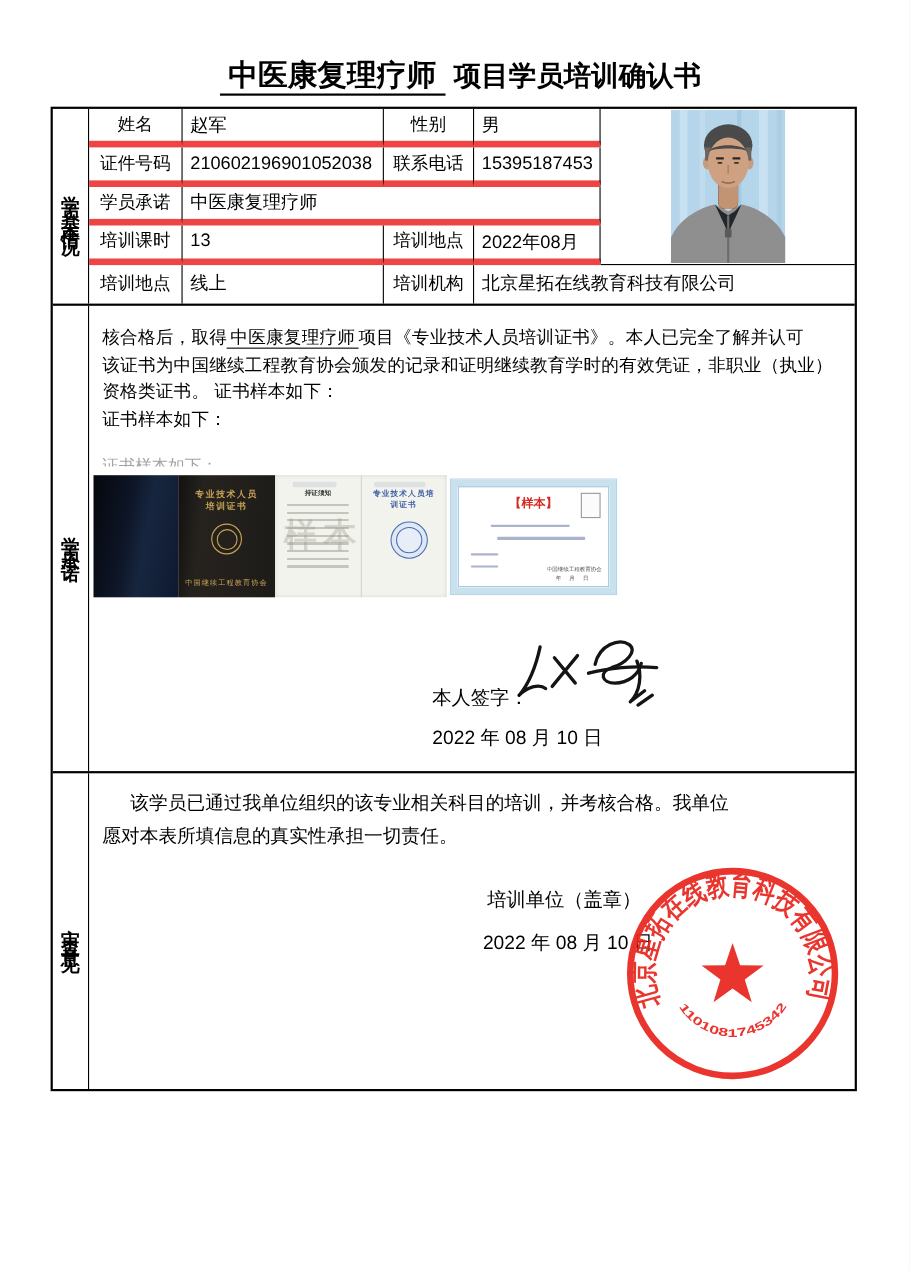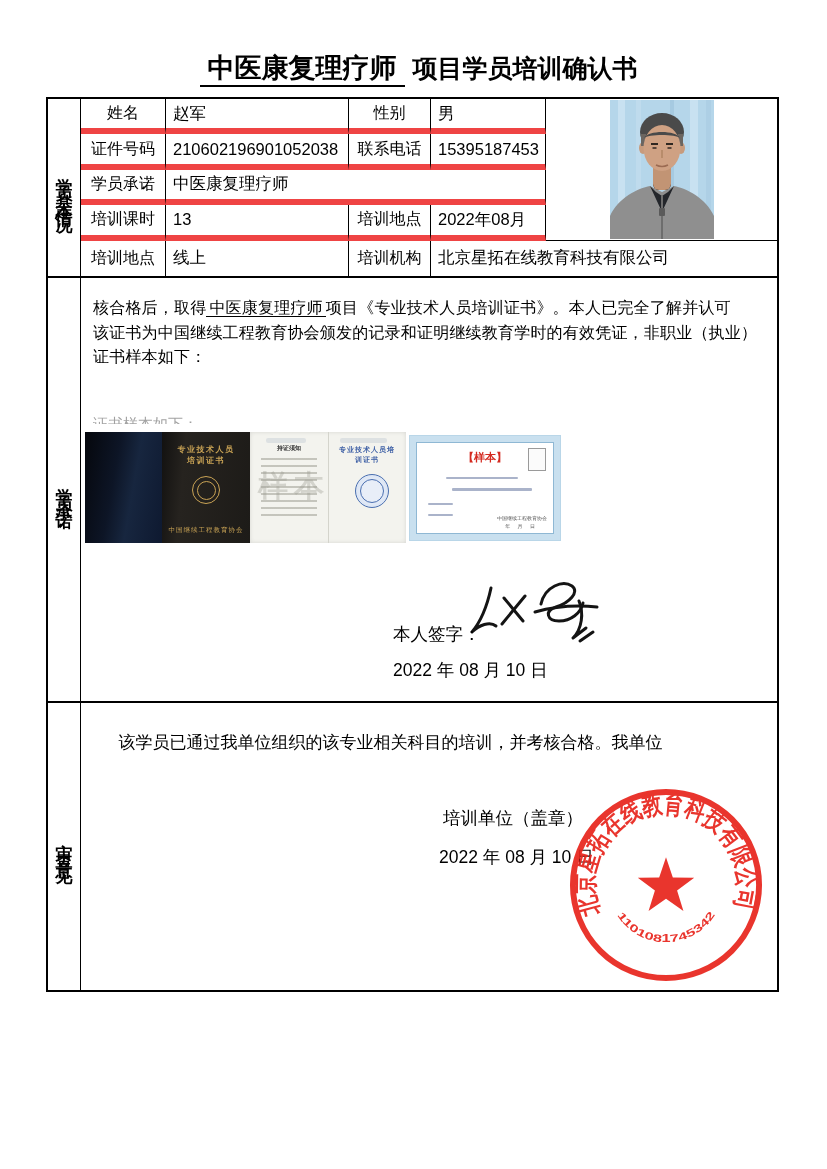--- a/index.html
+++ b/index.html
@@ -65,21 +65,21 @@
          box-shadow:inset 0 0 0 1px #8fb8d4, 0 0 0 1px #b9d6e8;}
   .cert4 .stag{position:absolute;left:0;top:8px;width:100%;text-align:center;color:#d42a20;font-size:11px;font-weight:800;}
   .cert4 .pbox{position:absolute;right:8px;top:6px;width:16px;height:21px;border:1px solid #9a9a9a;background:#fbfbfb;}
   .cert4 .ln{position:absolute;height:2.5px;background:#8d9ab8;opacity:.75;border-radius:1px;}
   .cert4 .sorg{position:absolute;right:7px;bottom:13px;font-size:5px;color:#555;}
   .cert4 .sdate{position:absolute;right:16px;bottom:5px;font-size:5px;color:#555;letter-spacing:3px;}
   .sign-svg{position:absolute;left:378px;top:298px;}
   .sign-label{position:absolute;left:312px;top:344px;font-size:17.5px;}
   .sign-date{position:absolute;left:312px;top:380px;font-size:17.5px;}
   
-  .para2{position:absolute;left:0;top:25px;width:100%;box-sizing:border-box;padding:0 10px 0 12px;
+  .para2{position:absolute;left:0;top:12px;width:100%;box-sizing:border-box;padding:0 10px 0 12px;
          font-size:17px;line-height:30px;}
   .para2 .ind15{text-indent:1.5em;}
   .unit-label{position:absolute;left:362px;top:103px;font-size:17.5px;z-index:1;}
   .review-date{position:absolute;left:358px;top:142px;font-size:17.5px;z-index:1;}
   .stamp{position:absolute;left:486px;top:83px;width:198px;height:198px;z-index:5;opacity:.93;}
 </style>
 </head>
 <body>
 
 <div class="page">
@@ -157,20 +157,21 @@
     </div>
 
     <div class="section sec2">
       <div class="vlabel">
           <span>学员承诺</span>
         </div>
       <div class="sec-content">
         <div class="para">
           <div><span>核合格后，取得</span><span class="uline">中医康复理疗师</span><span>项目《专业技术人员培训证书》。本人已完全了解并认可</span></div>
           <div>该证书为中国继续工程教育协会颁发的记录和证明继续教育学时的有效凭证，非职业（执业）</div>
+          <div>资格类证书。 证书样本如下：</div>
           <div>证书样本如下：</div>
         </div>
         <div class="artifact">证书样本如下：</div>
 
         <div class="cert-strip">
           <div class="cert cert1"></div>
           <div class="cert cert2">
             <div class="gtitle">专业技术人员培训证书</div>
             <div class="gring"></div>
             <div class="gorg">中国继续工程教育协会</div>
@@ -212,20 +213,21 @@
       </div>
     </div>
 
     <div class="section sec3">
       <div class="vlabel">
           <span>审查意见</span>
         </div>
       <div class="sec-content">
         <div class="para2">
           <div class="ind15">该学员已通过我单位组织的该专业相关科目的培训，并考核合格。我单位</div>
+          <div>愿对本表所填信息的真实性承担一切责任。</div>
         </div>
         <div class="unit-label">培训单位（盖章）</div>
         <div class="review-date">2022 年 08 月 10 日</div>
 
         <svg class="stamp" viewBox="0 0 200 200">
           <defs>
             <path id="arcTop" d="M 32.8,128.5 A 73,73 0 1 1 167.2,128.5" fill="none"></path>
             <path id="arcBot" d="M 49.8,129 A 58,58 0 0 0 150.2,129" fill="none"></path>
           </defs>
           <circle cx="100" cy="100" r="94" fill="none" stroke="#e8261e" stroke-width="6"></circle>

